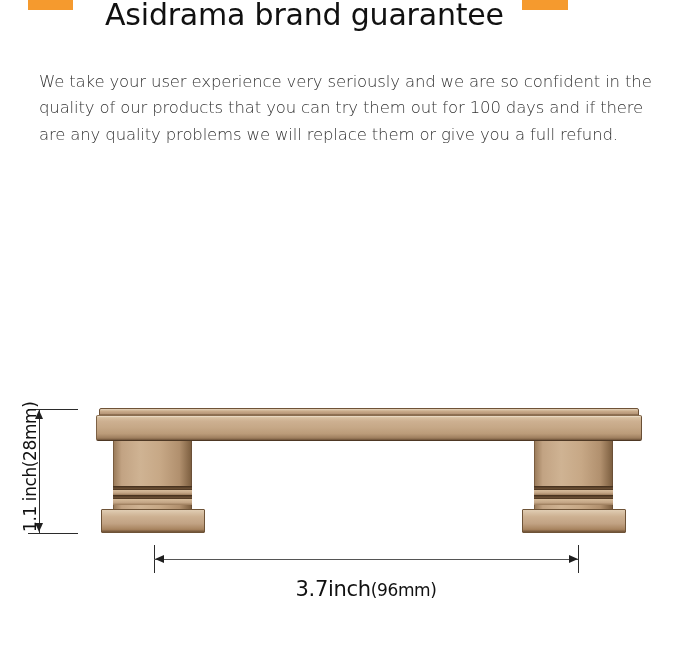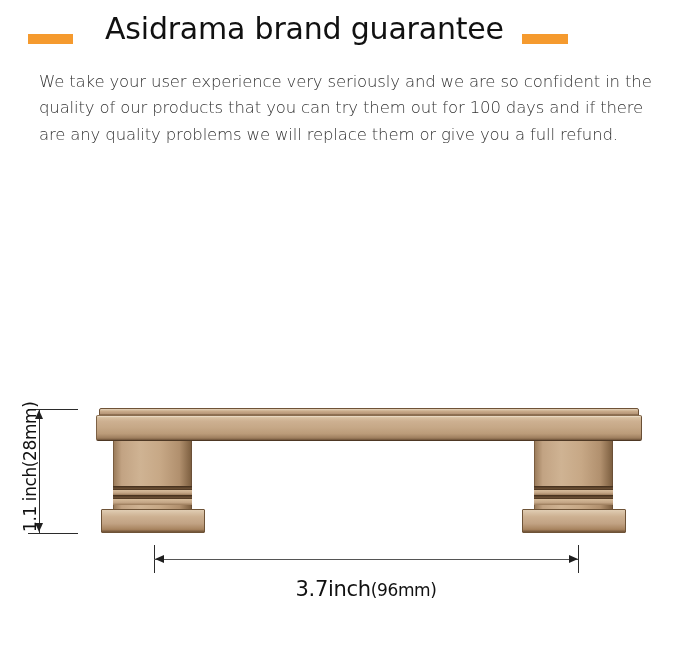--- a/index.html
+++ b/index.html
@@ -17,21 +17,21 @@
   }
 
   
   .header-row {
     position: absolute;
     left: 0;
     top: 0;
     width: 679px;
     height: 44px;
     display: flex;
-    align-items: flex-end;
+    align-items: flex-start;
   }
   .dash {
     background: #f59a2e;
     height: 10px;
     flex: 0 0 auto;
   }
   .dash-left {
     width: 45px;
     margin-left: 28px;
   }

